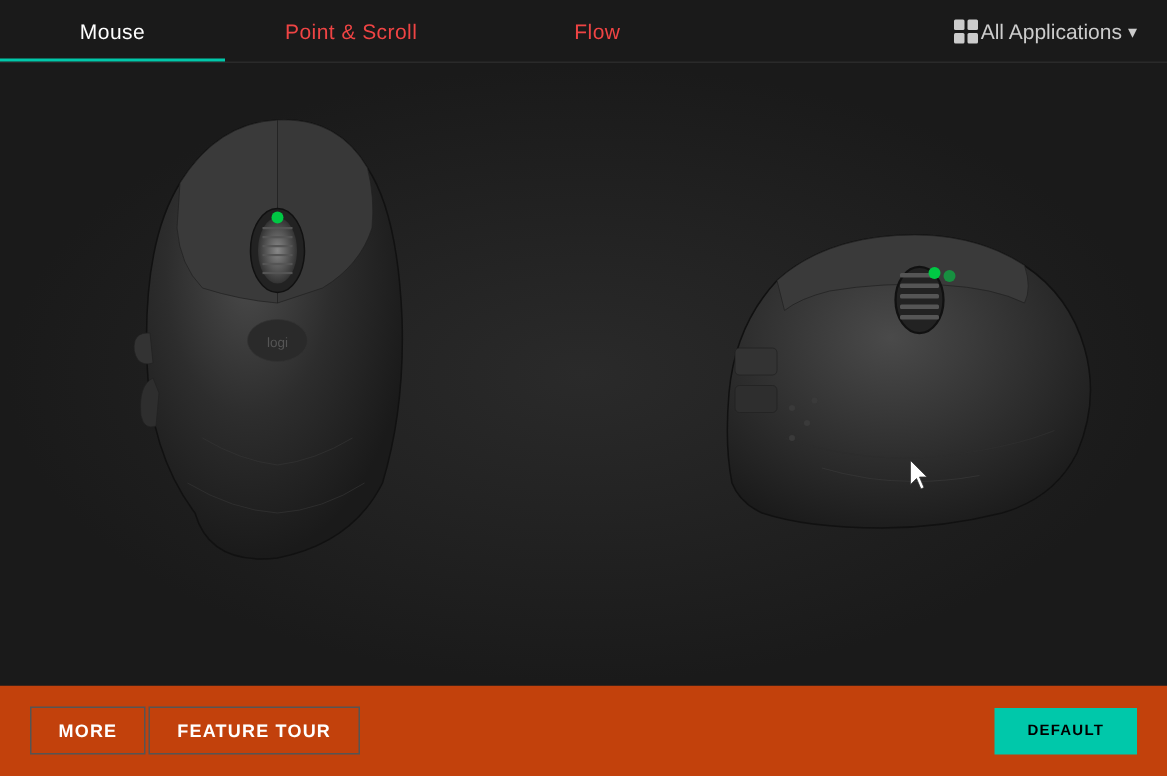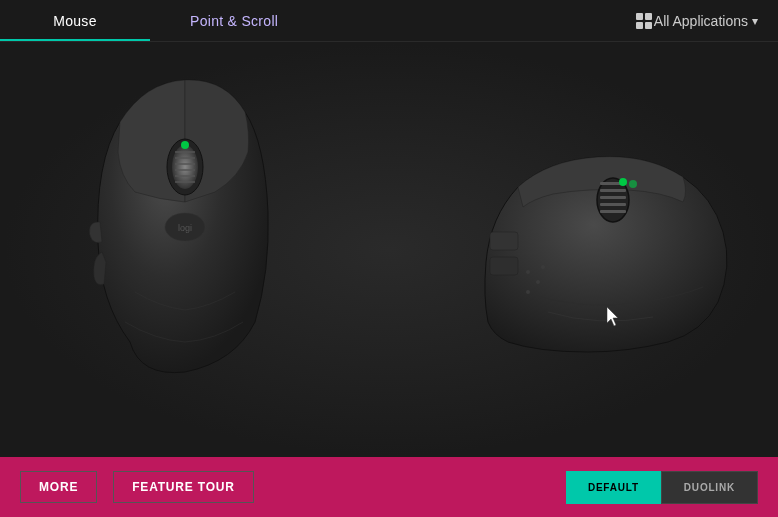--- a/index.html
+++ b/index.html
@@ -23,21 +23,21 @@
       border-bottom: 1px solid #2a2a2a;
       position: relative;
     }
 
     .tab {
       display: flex;
       align-items: center;
       justify-content: center;
       padding: 0 40px;
       font-size: 14px;
-      color: #c4b5fd;
+      color: #ef4444;
       cursor: pointer;
       position: relative;
       letter-spacing: 0.3px;
     }
 
     .tab.active {
       color: #ffffff;
     }
 
     .tab.active::after {
@@ -100,23 +100,23 @@
       height: 20px;
       color: #ffffff;
       font-size: 18px;
     }
 
     
     .toolbar {
       display: flex;
       align-items: center;
       height: 60px;
-      background-color: #be185d;
+      background-color: #c2410c;
       padding: 0 20px;
-      gap: 16px;
+      gap: 2px;
     }
 
     .btn-secondary {
       background: transparent;
       border: 1px solid #555555;
       color: #ffffff;
       padding: 8px 18px;
       font-size: 12px;
       letter-spacing: 0.8px;
       font-weight: 600;
@@ -165,20 +165,23 @@
   </style>
 </head>
 <body>
 
 <div class="header">
   <div class="tab tab-mouse active">
     <span>Mouse</span>
   </div>
   <div class="tab tab-pointscroll">
     <span>Point &amp; Scroll</span>
+  </div>
+  <div class="tab tab-flow">
+    <span>Flow</span>
   </div>
   <div class="all-apps">
     <div class="all-apps-icon">
       <span></span>
         <span></span>
         <span></span>
         <span></span>
     </div>
     <span>All Applications</span>
     <span style="font-size:12px; margin-left:2px;">▾</span>
@@ -280,15 +283,14 @@
     </svg>
   </div>
 
 </div>
 
 <div class="toolbar">
   <button class="btn-secondary">MORE</button>
   <button class="btn-secondary">FEATURE TOUR</button>
   <div class="btn-group">
     <button class="btn-toggle active">DEFAULT</button>
-    <button class="btn-toggle inactive">DUOLINK</button>
   </div>
 </div>
 
 </body></html>

